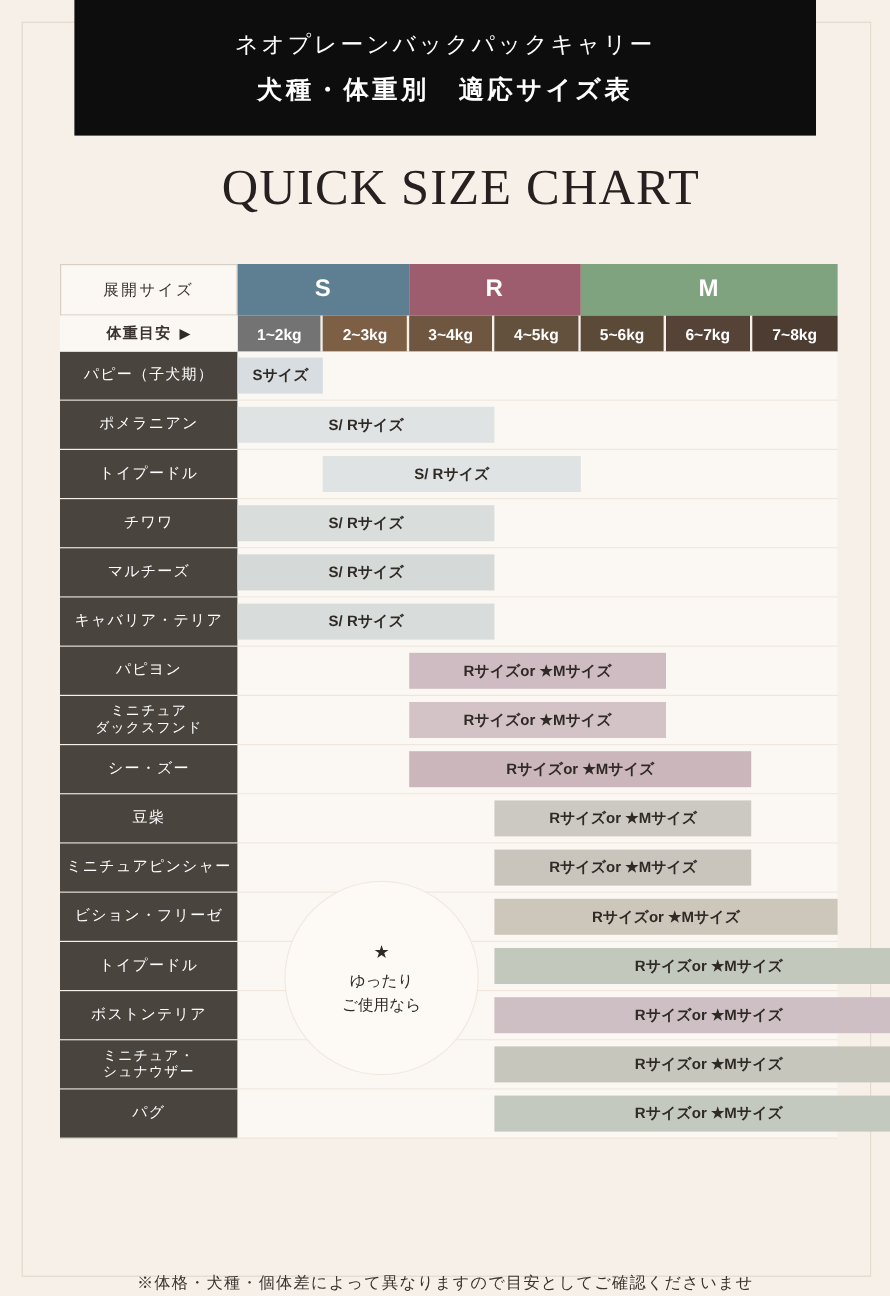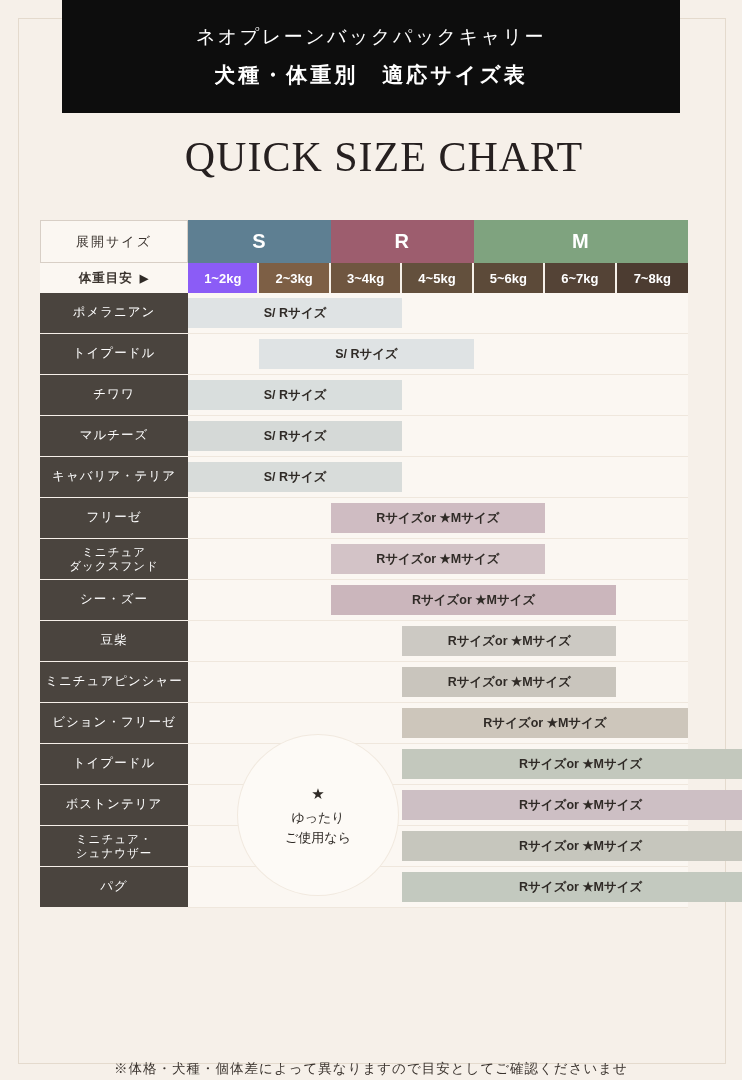--- a/index.html
+++ b/index.html
@@ -54,21 +54,21 @@
     text-align: center;
     font-family: "Liberation Serif", serif;
     font-size: 42px;
     letter-spacing: 1px;
     color: #262020;
   }
 
   
   .table-wrap {
     position: absolute;
-    left: 40px;
+    left: 50px;
     top: 220px;
     width: 648px;
   }
   table.chart {
     border-collapse: separate;
     border-spacing: 0;
     width: 648px;
     table-layout: fixed;
   }
   table.chart td {
@@ -228,30 +228,40 @@
       </colgroup>
       <tbody id="tbody">
           <tr>
             <td class="lbl-head">展開サイズ</td>
             <td class="size-s" colspan="2" style="background: rgb(94, 127, 146);">S</td>
             <td class="size-r" colspan="2" style="background: rgb(157, 93, 110);">R</td>
             <td class="size-m" colspan="3" style="background: rgb(127, 163, 127);">M</td>
           </tr>
           <tr>
             <td class="lbl-weight"><span>体重目安</span><span class="tri">▶</span></td>
-            <td class="wcell" style="background: #8b5cf6;">1~2kg</td>
+            <td class="wcell" style="background: #737373;">1~2kg</td>
             <td class="wcell" style="background: rgb(125, 95, 69);">2~3kg</td>
             <td class="wcell" style="background: rgb(111, 86, 64);">3~4kg</td>
             <td class="wcell" style="background: rgb(99, 80, 61);">4~5kg</td>
             <td class="wcell" style="background: rgb(92, 74, 57);">5~6kg</td>
             <td class="wcell" style="background: rgb(84, 67, 54);">6~7kg</td>
             <td class="wcell last" style="background: rgb(76, 60, 49);">7~8kg</td>
           </tr>
           <tr>
             <td class="breed">
+              <div>パピー（子犬期）</div>
+            </td>
+            <td class="cellbg" colspan="7">
+              <div class="band-holder">
+                <div class="band" style="left: 0px; width: 71.4px; background: rgb(215, 221, 225);">Sサイズ</div>
+              </div>
+            </td>
+          </tr>
+          <tr>
+            <td class="breed">
               <div>ポメラニアン</div>
             </td>
             <td class="cellbg" colspan="7">
               <div class="band-holder">
                 <div class="band" style="left: 0px; width: 214.2px; background: rgb(223, 227, 228);">S/ Rサイズ</div>
               </div>
             </td>
           </tr>
           <tr>
             <td class="breed">
@@ -288,21 +298,21 @@
               <div>キャバリア・テリア</div>
             </td>
             <td class="cellbg" colspan="7">
               <div class="band-holder">
                 <div class="band" style="left: 0px; width: 214.2px; background: rgb(216, 220, 218);">S/ Rサイズ</div>
               </div>
             </td>
           </tr>
           <tr>
             <td class="breed">
-              <div>フリーゼ</div>
+              <div>パピヨン</div>
             </td>
             <td class="cellbg" colspan="7">
               <div class="band-holder">
                 <div class="band" style="left: 142.8px; width: 214.2px; background: rgb(207, 188, 194);">Rサイズor ★Mサイズ</div>
               </div>
             </td>
           </tr>
           <tr>
             <td class="breed two-line">
               <div>ミニチュア</div>

